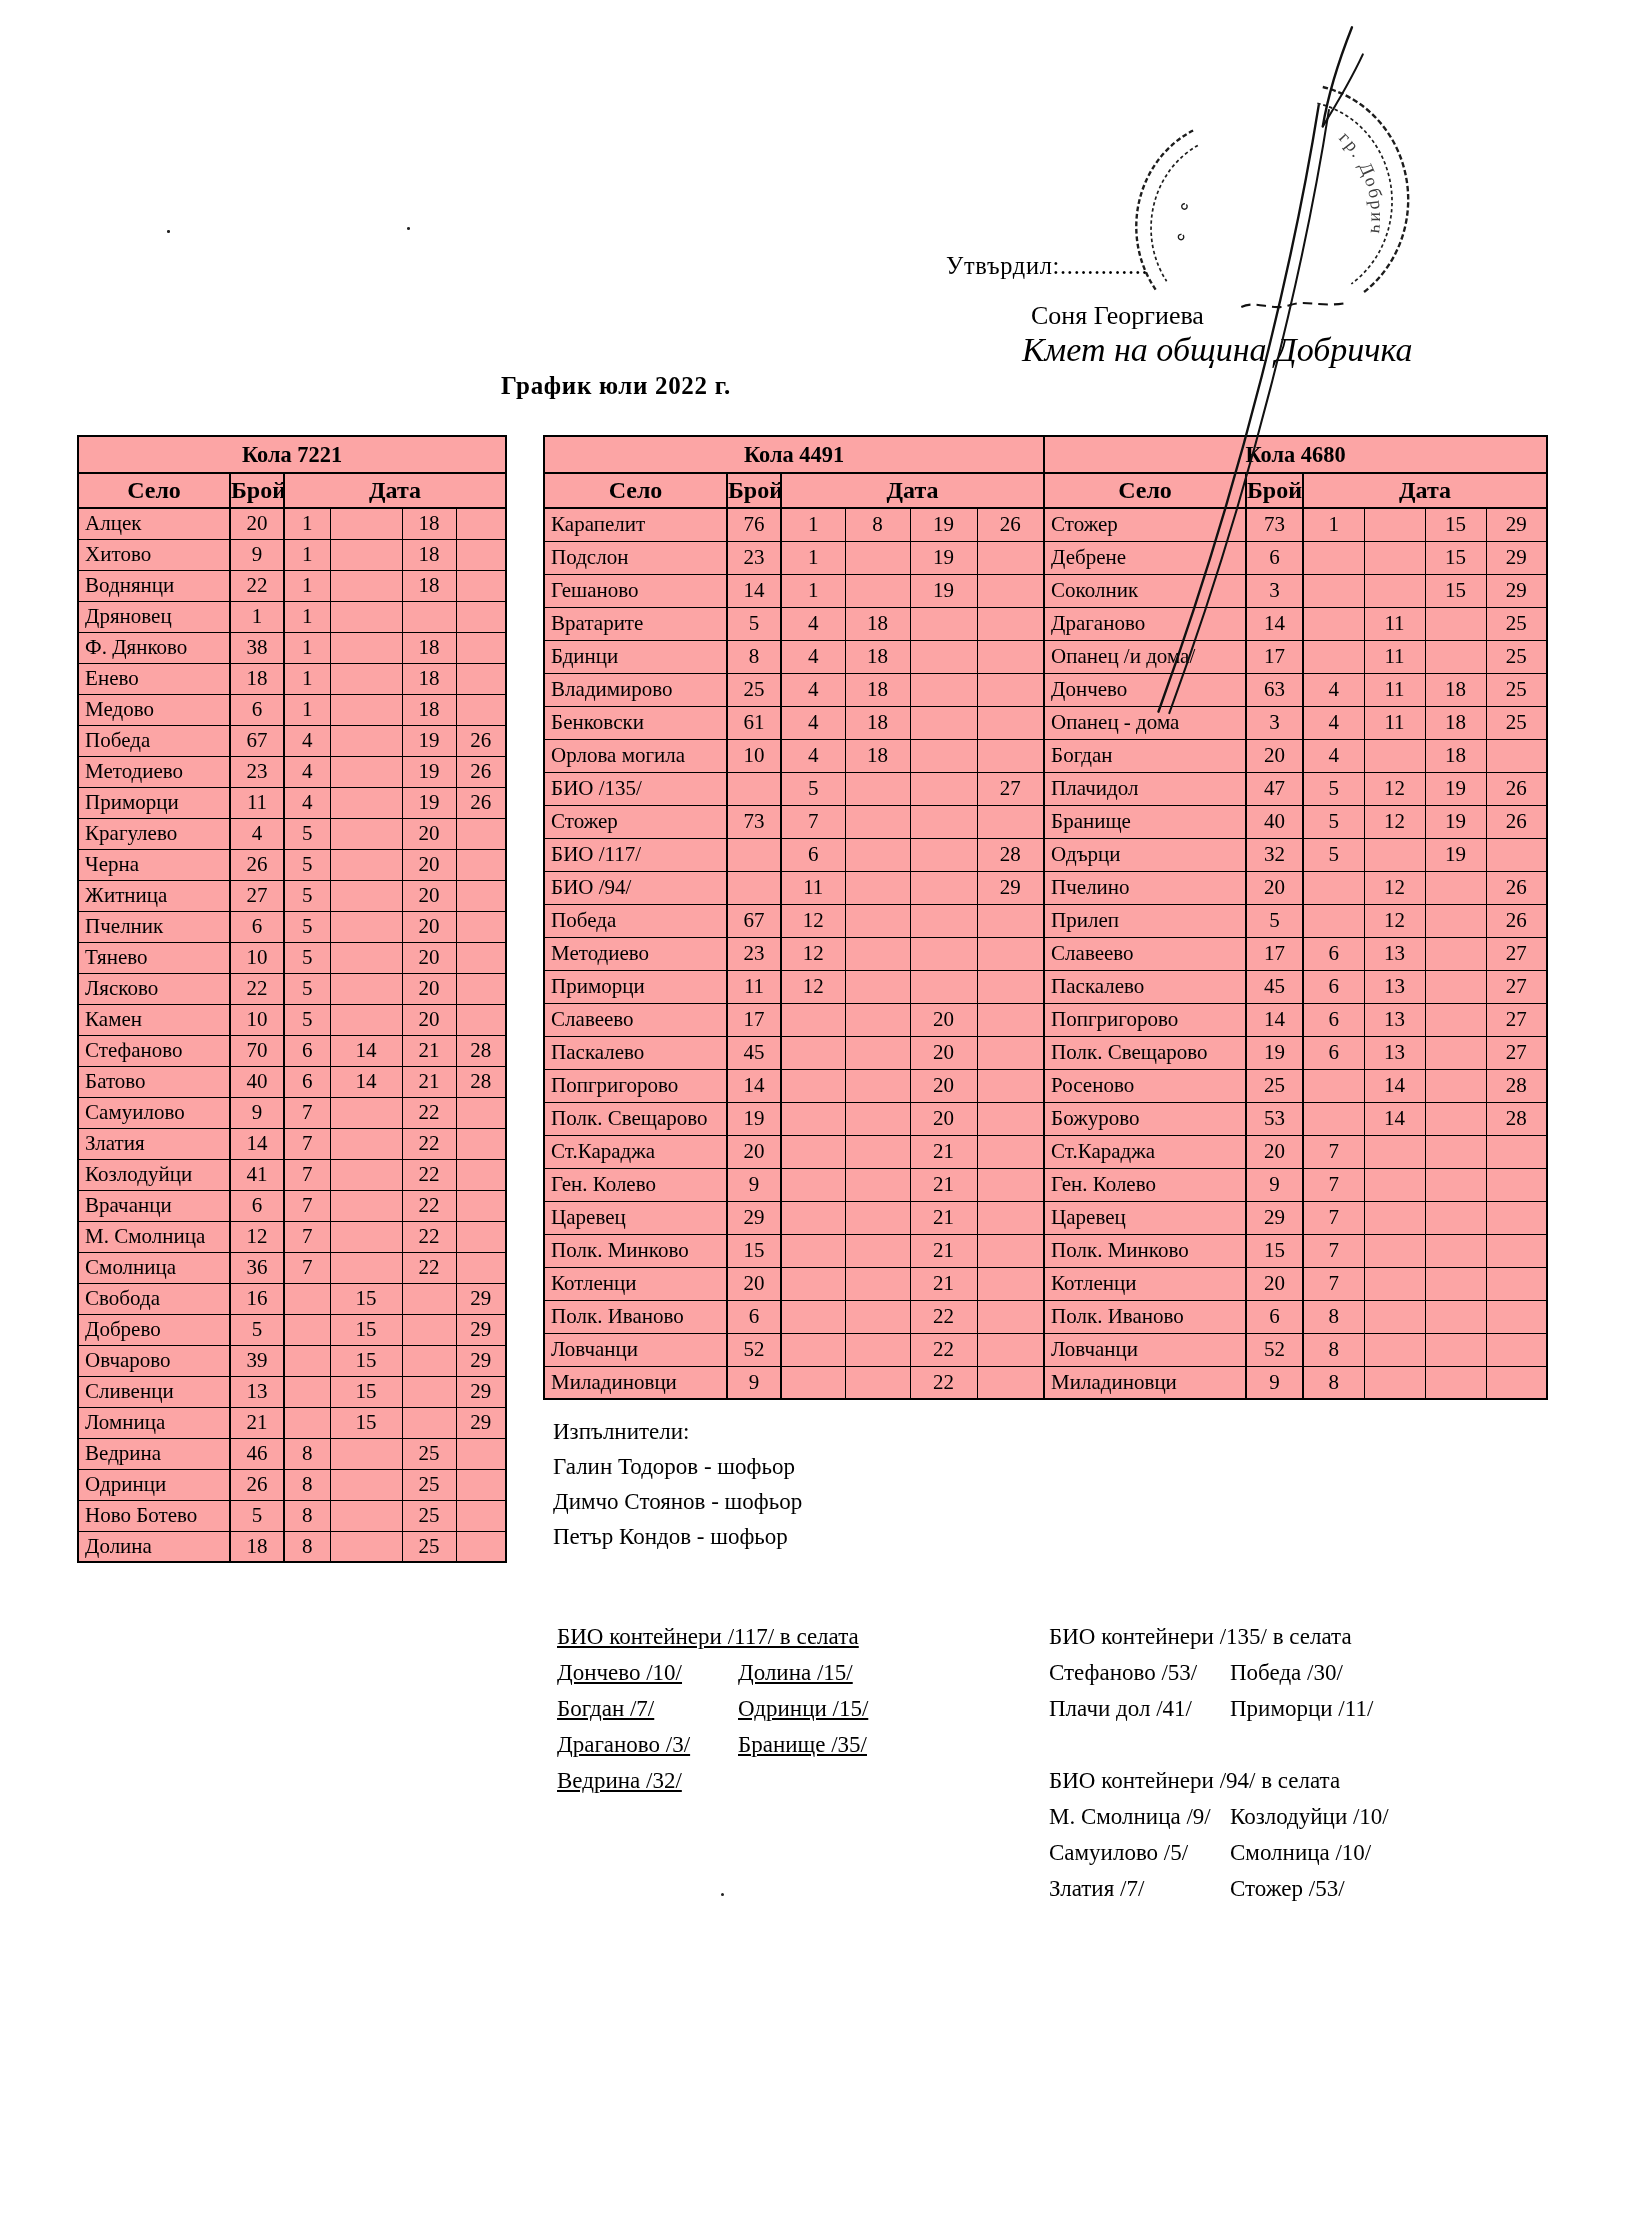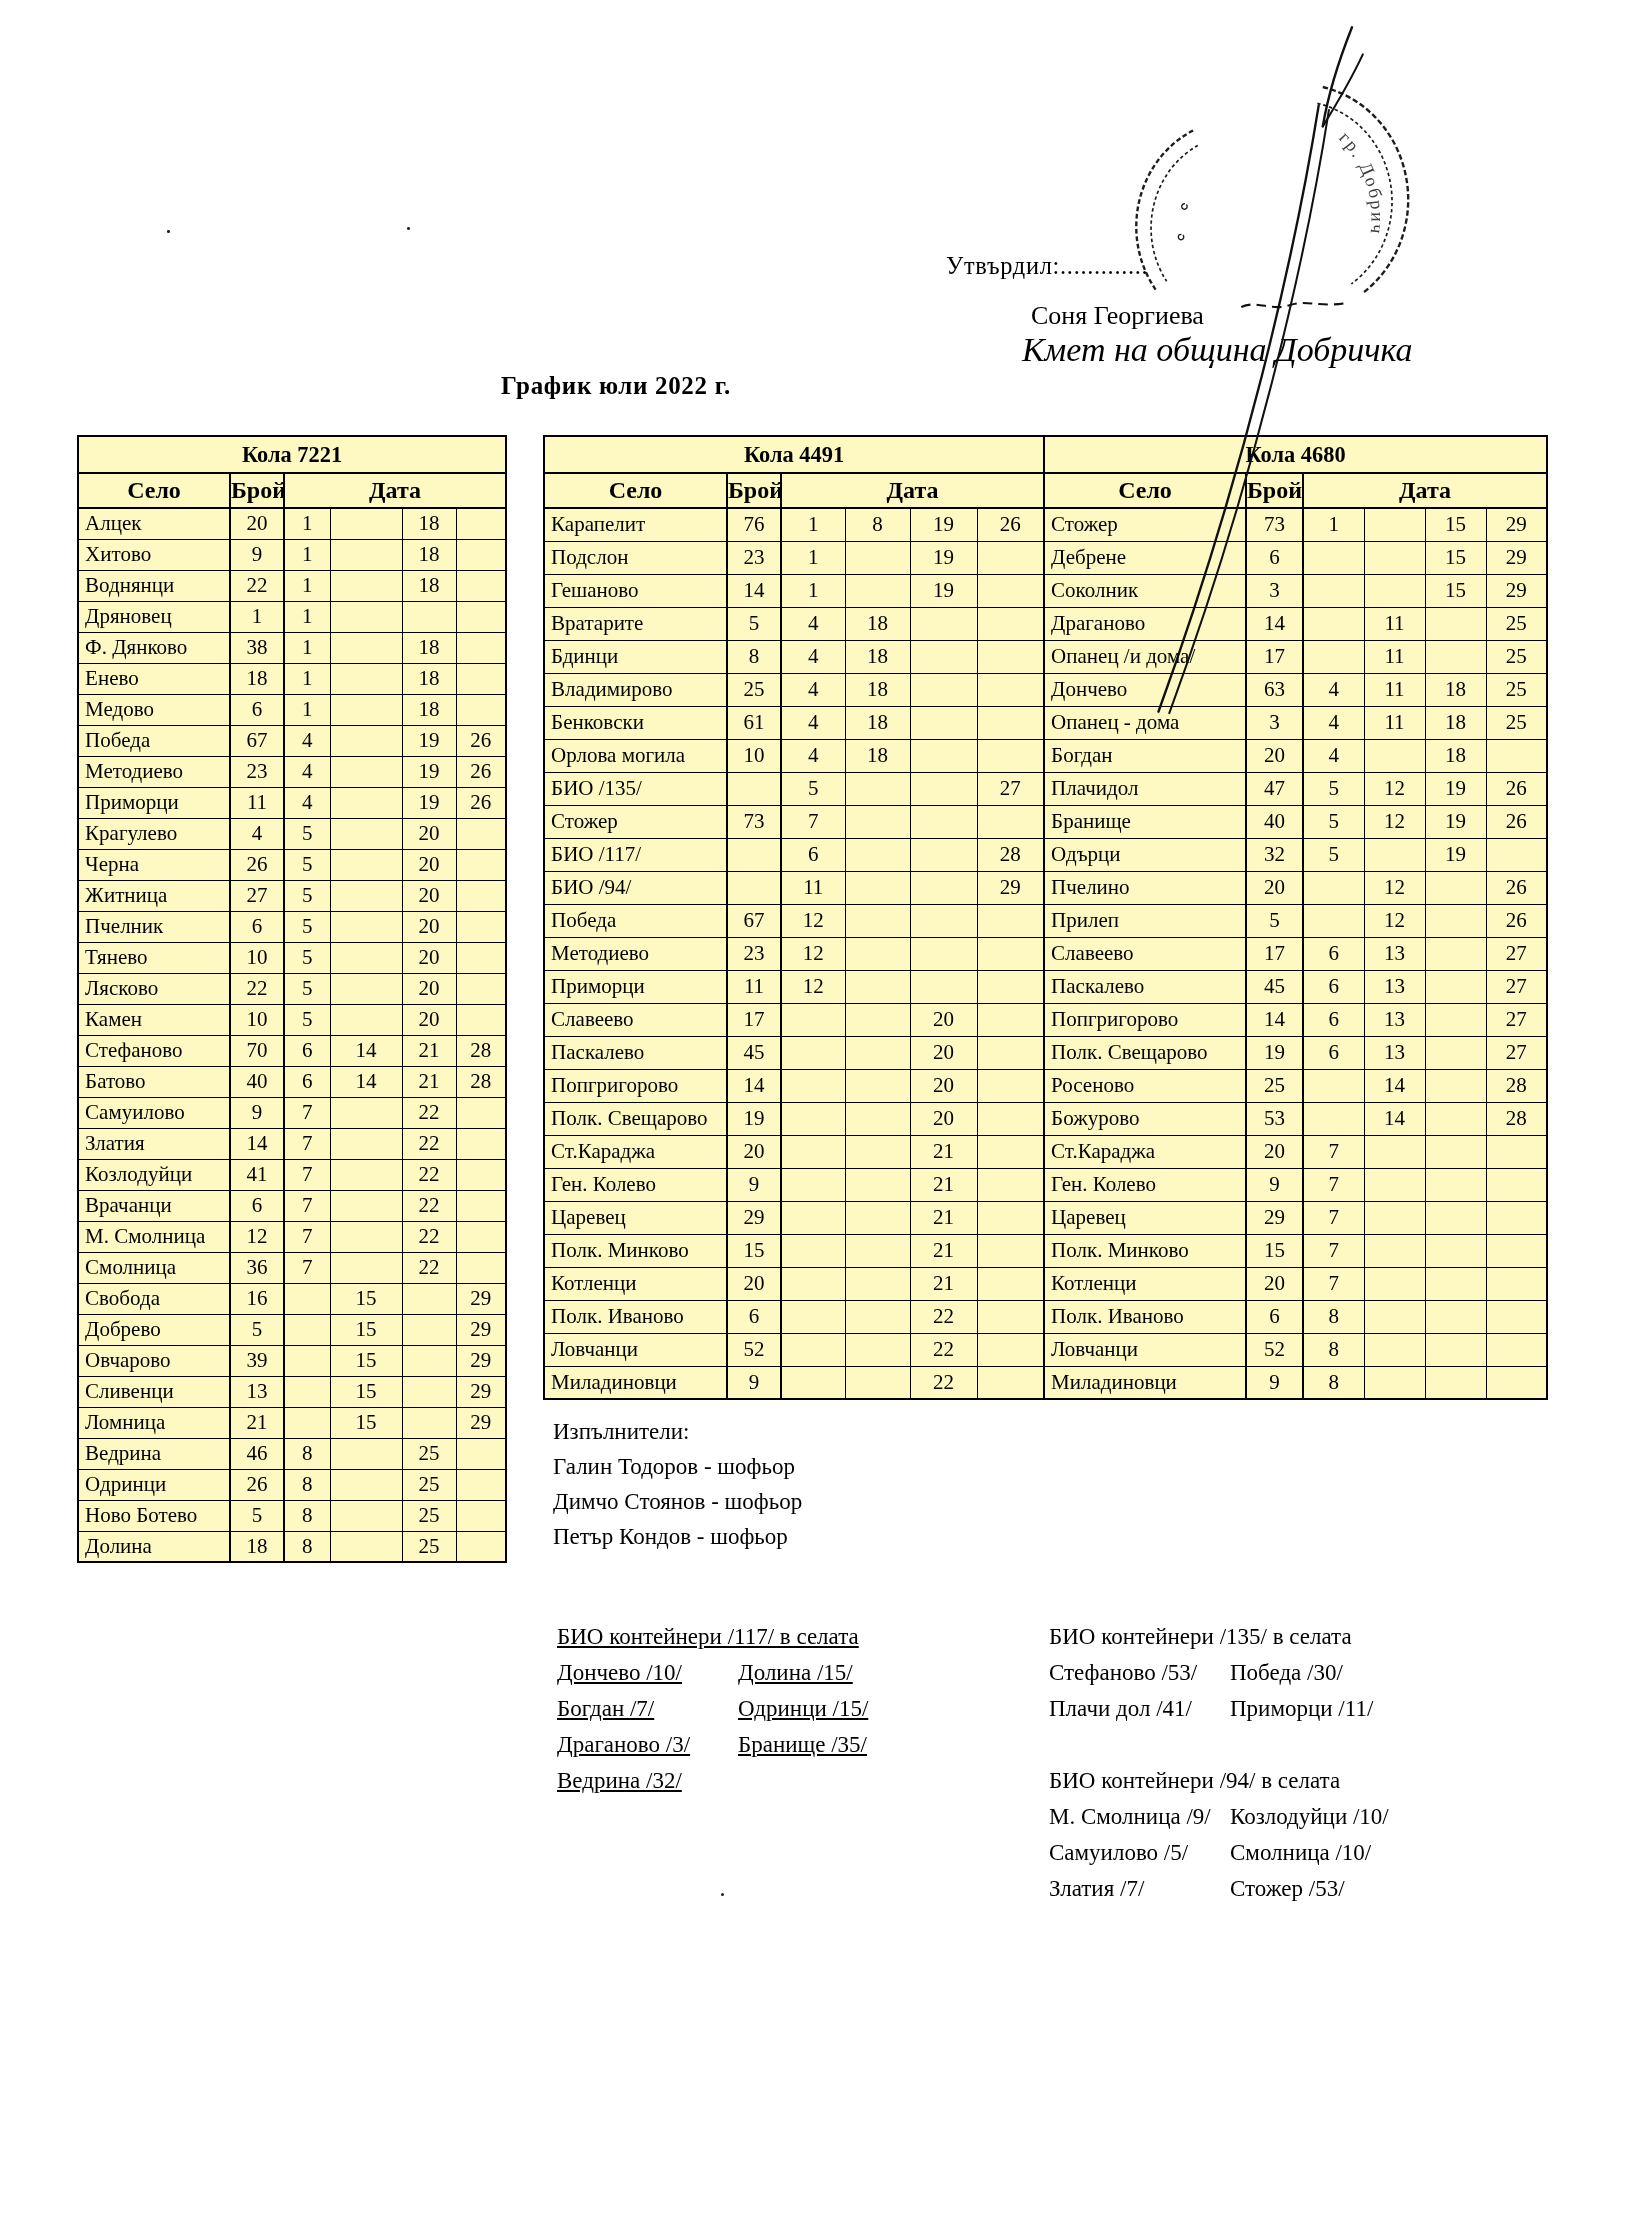--- a/index.html
+++ b/index.html
@@ -10,21 +10,21 @@
   
   .approve{position:absolute; left:946px; top:252px; font-size:24.4px; letter-spacing:0.7px;}
   .approver-name{position:absolute; left:1031px; top:301px; font-size:26px;}
   .approver-title{position:absolute; left:1022px; top:331px; font-size:34px; font-style:italic;}
   .doc-title{position:absolute; left:501px; top:372px; font-size:25px; font-weight:bold; letter-spacing:0.7px;}
   
   .car{position:absolute; top:435px;}
   #t1{left:77px; width:429px;}
   #t2{left:543px; width:458px;}
   #t3{left:1043px; width:504px;}
-  table{border-collapse:collapse; width:100%; table-layout:fixed; background:#fef9c3;}
+  table{border-collapse:collapse; width:100%; table-layout:fixed; background:#fca5a5;}
   th,td{border:1.7px solid #000; overflow:hidden; white-space:nowrap; padding:0;}
   table{border:2.7px solid #000;}
   tr.car-name th{font-size:22.4px; font-weight:bold; height:35px; border-bottom:2.7px solid #000; text-align:center;}
   tr.cols th{font-size:24px; font-weight:bold; height:33px; border-bottom:2.4px solid #000; text-align:center;}
   #t1 tbody tr{height:31px;}
   #t2 tbody tr,#t3 tbody tr{height:33px;}
   td{font-size:21px;}
   td.village{text-align:left; padding-left:6.1px;}
   td.count{text-align:center; border-left:2px solid #000; border-right:2px solid #000;}
   td.date{text-align:center;}

